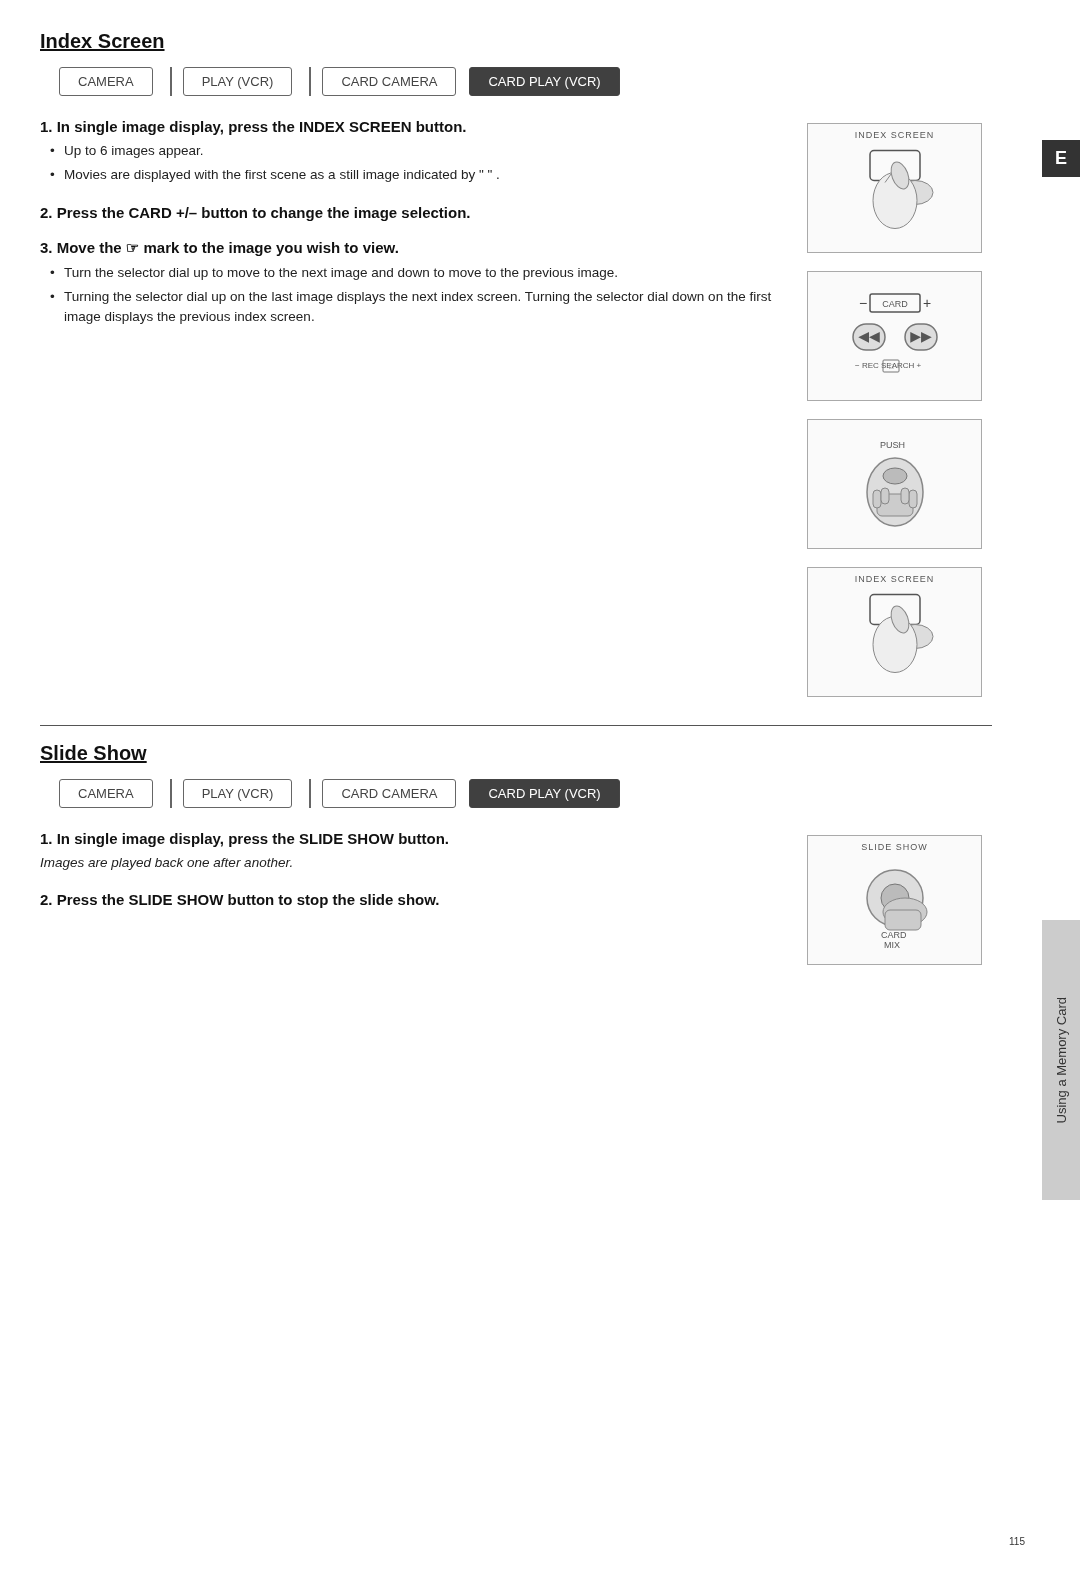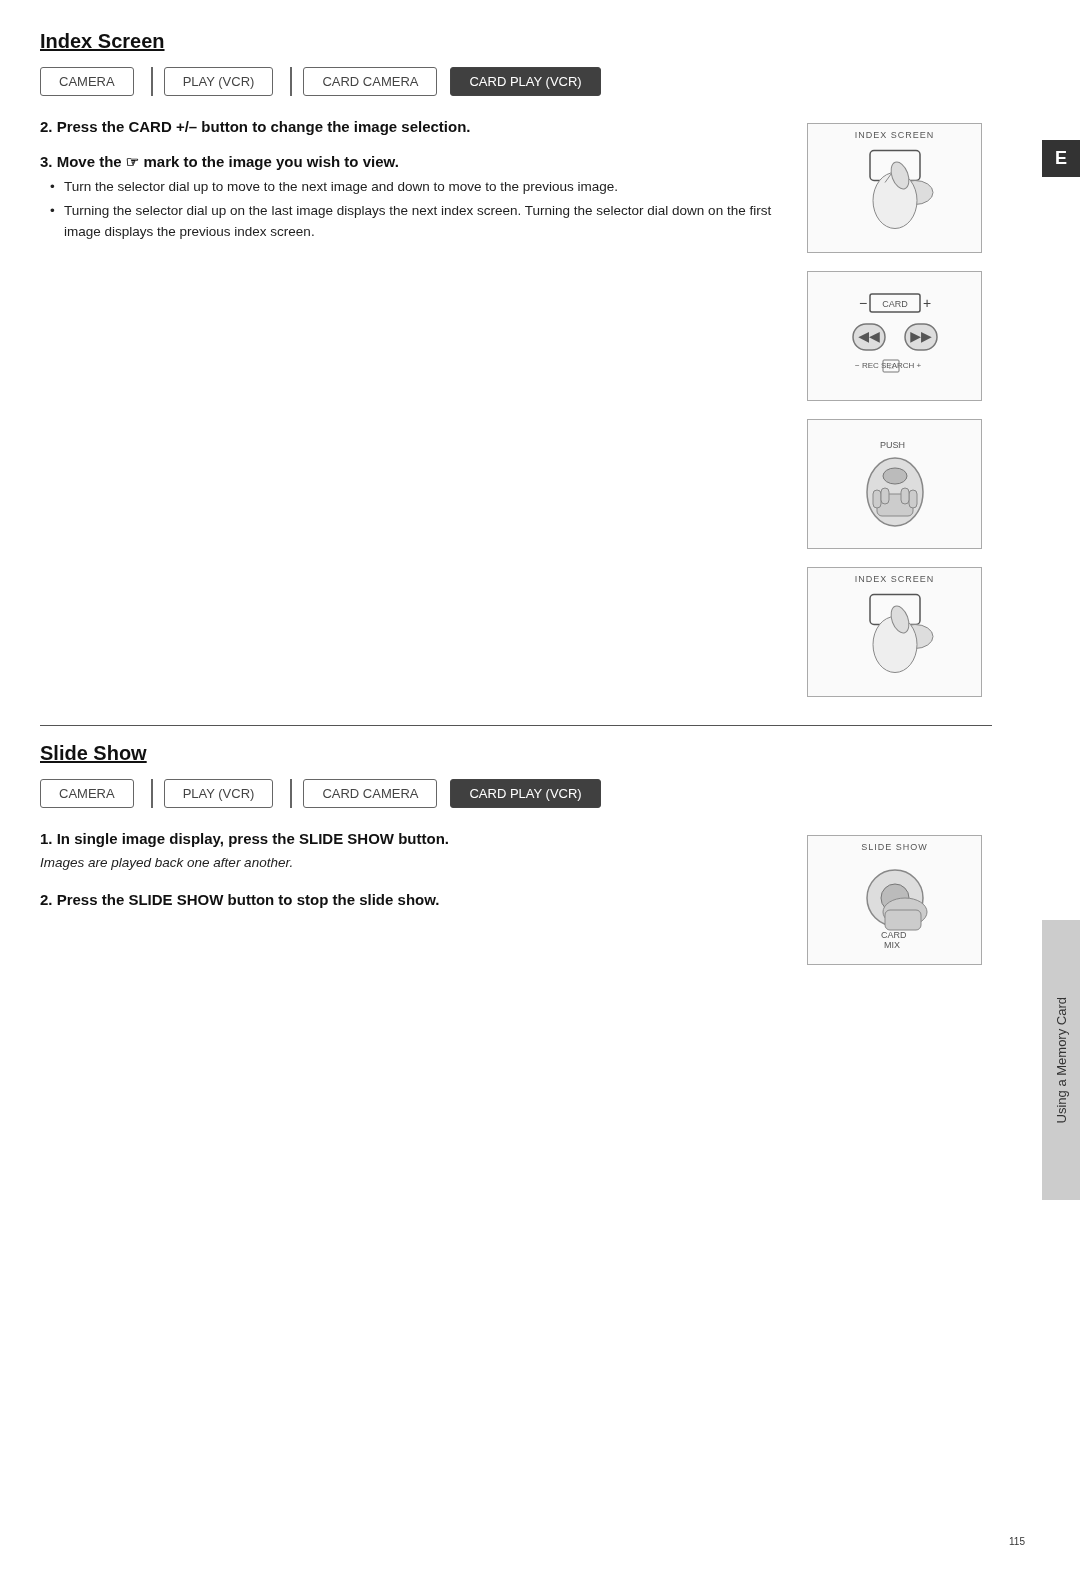--- a/index.html
+++ b/index.html
@@ -70,20 +70,21 @@
       margin-bottom: 14px;
       color: #111;
     }
 
     
     .mode-tabs {
       display: flex;
       align-items: stretch;
       margin-bottom: 22px;
       gap: 7px;
+      margin-left: 19px;
     }
     .mode-tab {
       border: 1px solid #666;
       padding: 6px 18px;
       font-size: 13px;
       color: #444;
       background: white;
       margin-right: 6px;
       border-radius: 3px;
       white-space: nowrap;
@@ -200,20 +201,29 @@
         <div class="tab-divider"></div>
         <div class="mode-tab">PLAY (VCR)</div>
         <div class="tab-divider"></div>
         <div class="mode-tab">CARD CAMERA</div>
         <div class="mode-tab active">CARD PLAY (VCR)</div>
       </div>
 
       <div style="display:flex; gap:0;">
         <div style="flex:1; padding-right:20px;">
 
+          <div class="step">
+            <div class="step-heading">
+              <span>1. </span><span>In single image display, press the INDEX SCREEN button.</span>
+            </div>
+            <ul class="bullet-list">
+              <li>Up to 6 images appear.</li>
+              <li>Movies are displayed with the first scene as a still image indicated by " " .</li>
+            </ul>
+          </div>
 
           <div class="step">
             <div class="step-heading">
               <span>2. </span><span>Press the CARD +/– button to change the image selection.</span>
             </div>
           </div>
 
           <div class="step">
             <div class="step-heading">
               <span>3. Move the ☞ mark to the image you wish to view.</span>

